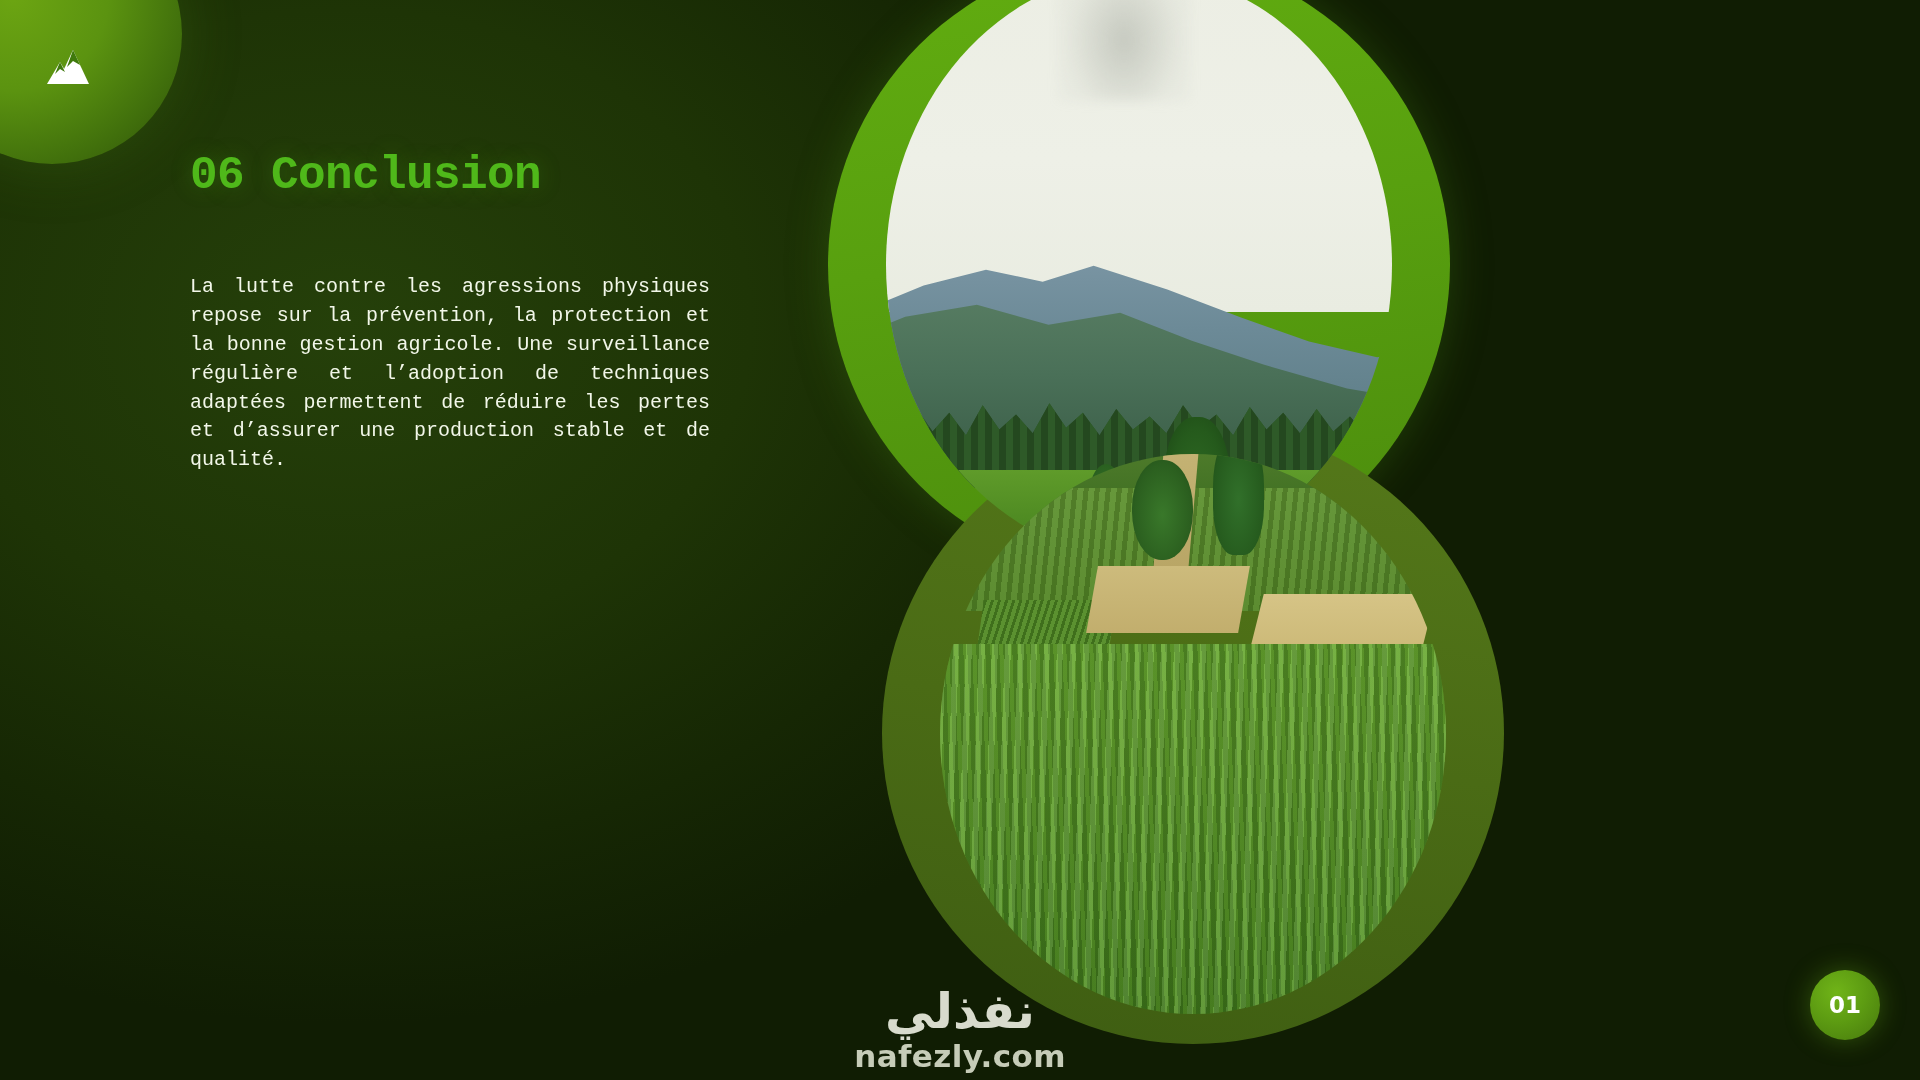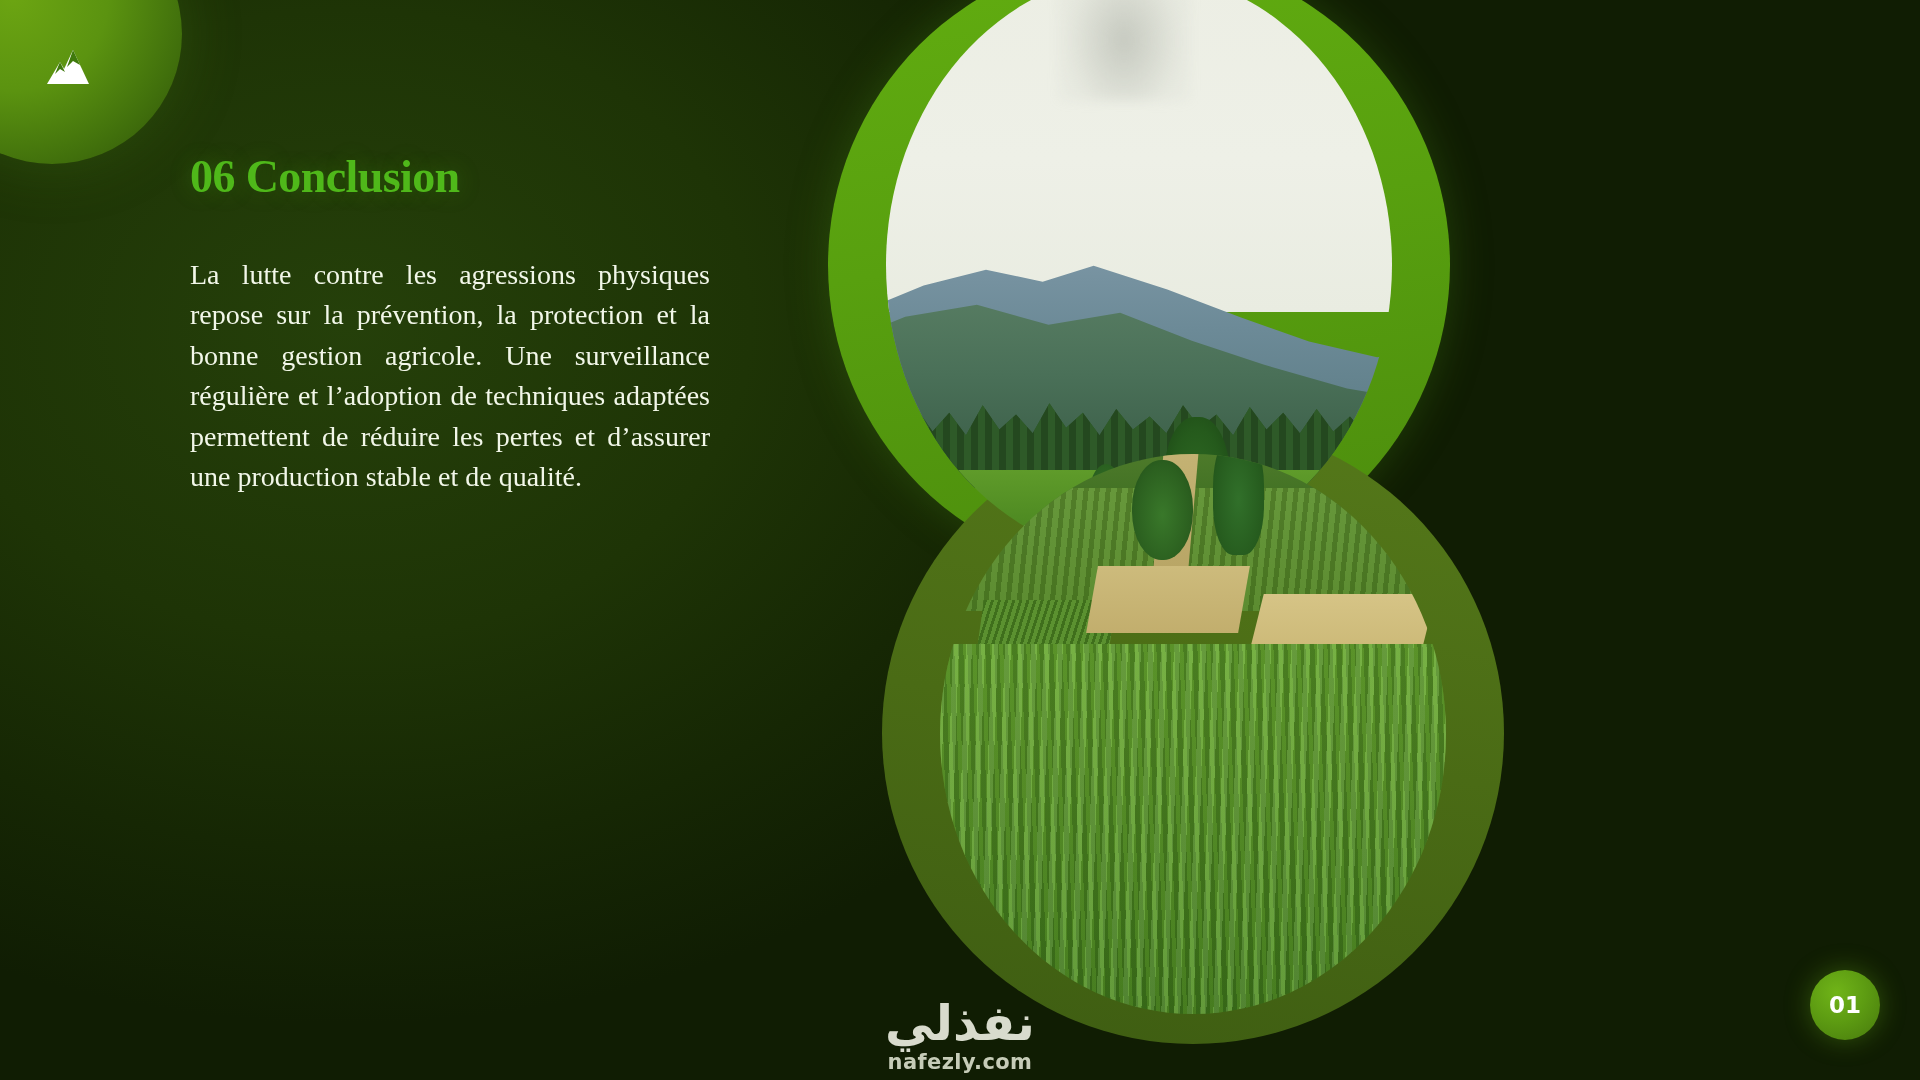--- a/index.html
+++ b/index.html
@@ -31,27 +31,27 @@
     left:120px; top:140px;
     width:62px; height:46px;
   }
   
   .content { position:absolute; left:190px; top:150px; width:520px; }
   .title {
     font-size:46px;
     font-weight:700;
     letter-spacing:-0.6px;
     color:#4fb81a;
-    margin-bottom:52px;
+    margin-bottom:71px;
     text-shadow:0 0 22px rgba(79,184,26,0.28);
-    font-family:Liberation Serif, serif;
+    font-family:Liberation Mono, monospace;
   }
   .body-text {
-    font-family:Liberation Serif, serif;
-    font-size:28px;
+    font-family:Liberation Mono, monospace;
+    font-size:20px;
     line-height:1.445;
     color:#f2f7e9;
     text-align:justify;
     text-justify:inter-word;
   }
   
   .figure { position:absolute; left:828px; top:-46px; width:1092px; height:1126px; }
   .ring { position:absolute; border-radius:50%; }
   .ring-top {
     left:0; top:0; width:622px; height:622px;
@@ -180,21 +180,21 @@
     text-align:center; pointer-events:none;
     opacity:0.92;
   }
   .wm-ar {
     font-size:49px; font-weight:700; color:#e9ecdf;
     letter-spacing:2px; line-height:1.0;
     font-family:"DejaVu Sans", sans-serif;
     direction:rtl;
   }
   .wm-en {
-    font-size:21px; font-weight:700; color:#d6dbc8;
+    font-size:31px; font-weight:700; color:#d6dbc8;
     letter-spacing:0.4px; margin-top:2px;
     font-family:"DejaVu Sans", sans-serif;
   }
 </style>
 </head>
 <body>
 
 <div class="slide">
 
   <div class="logo-badge">

